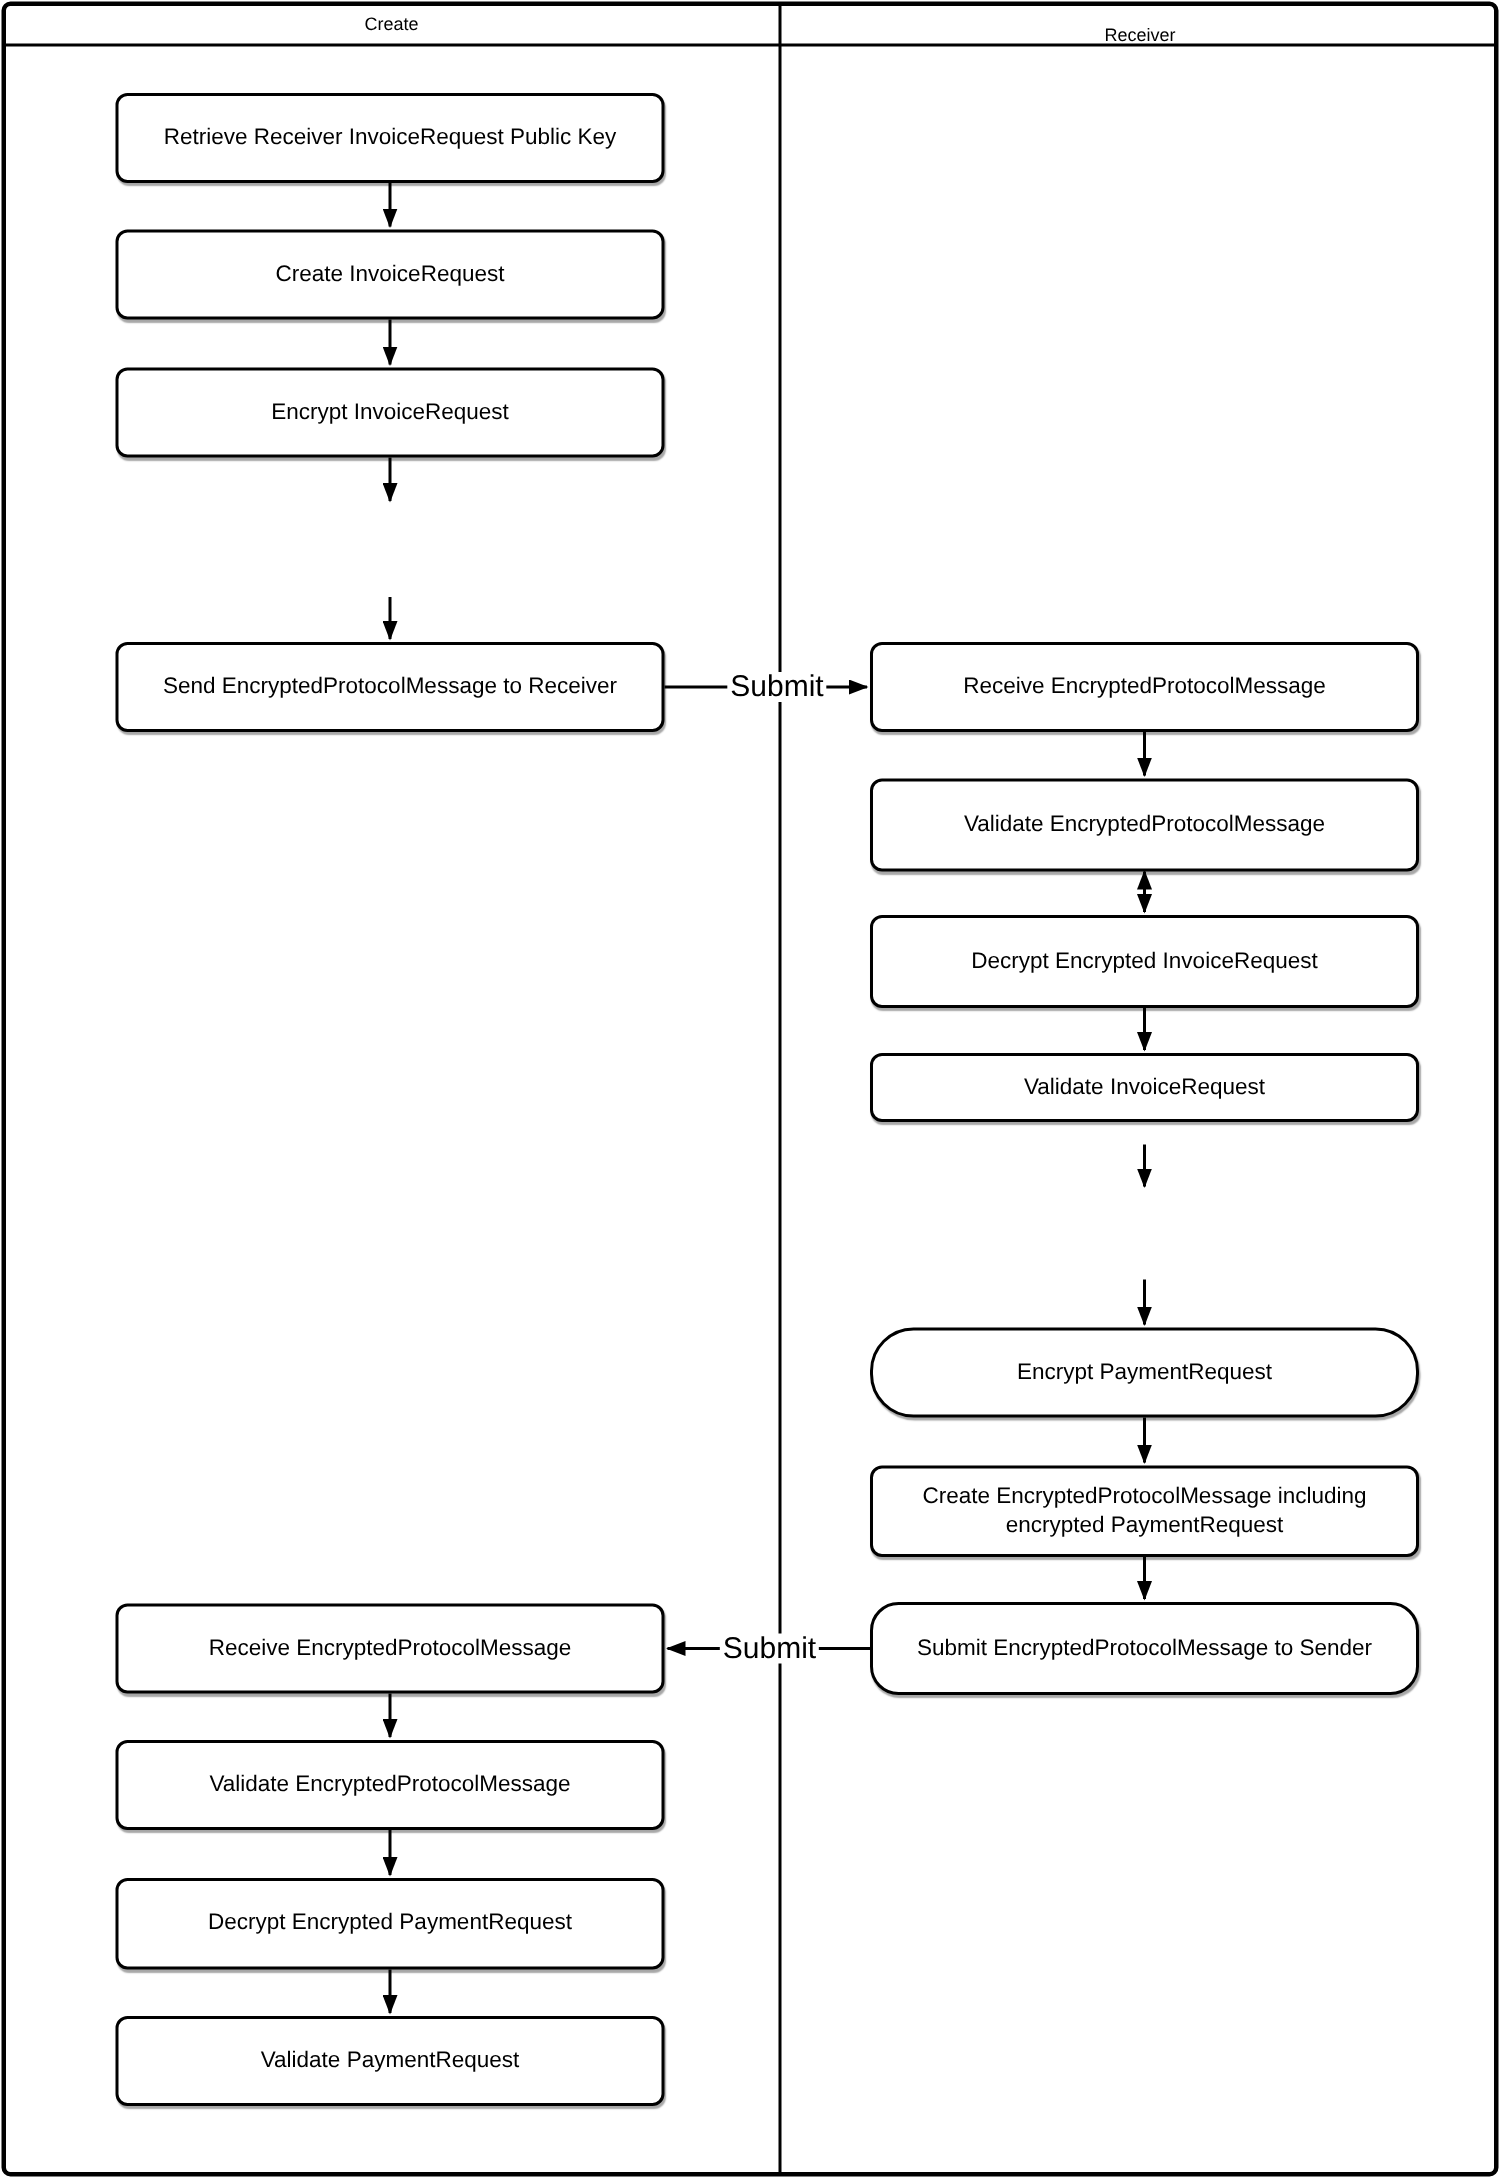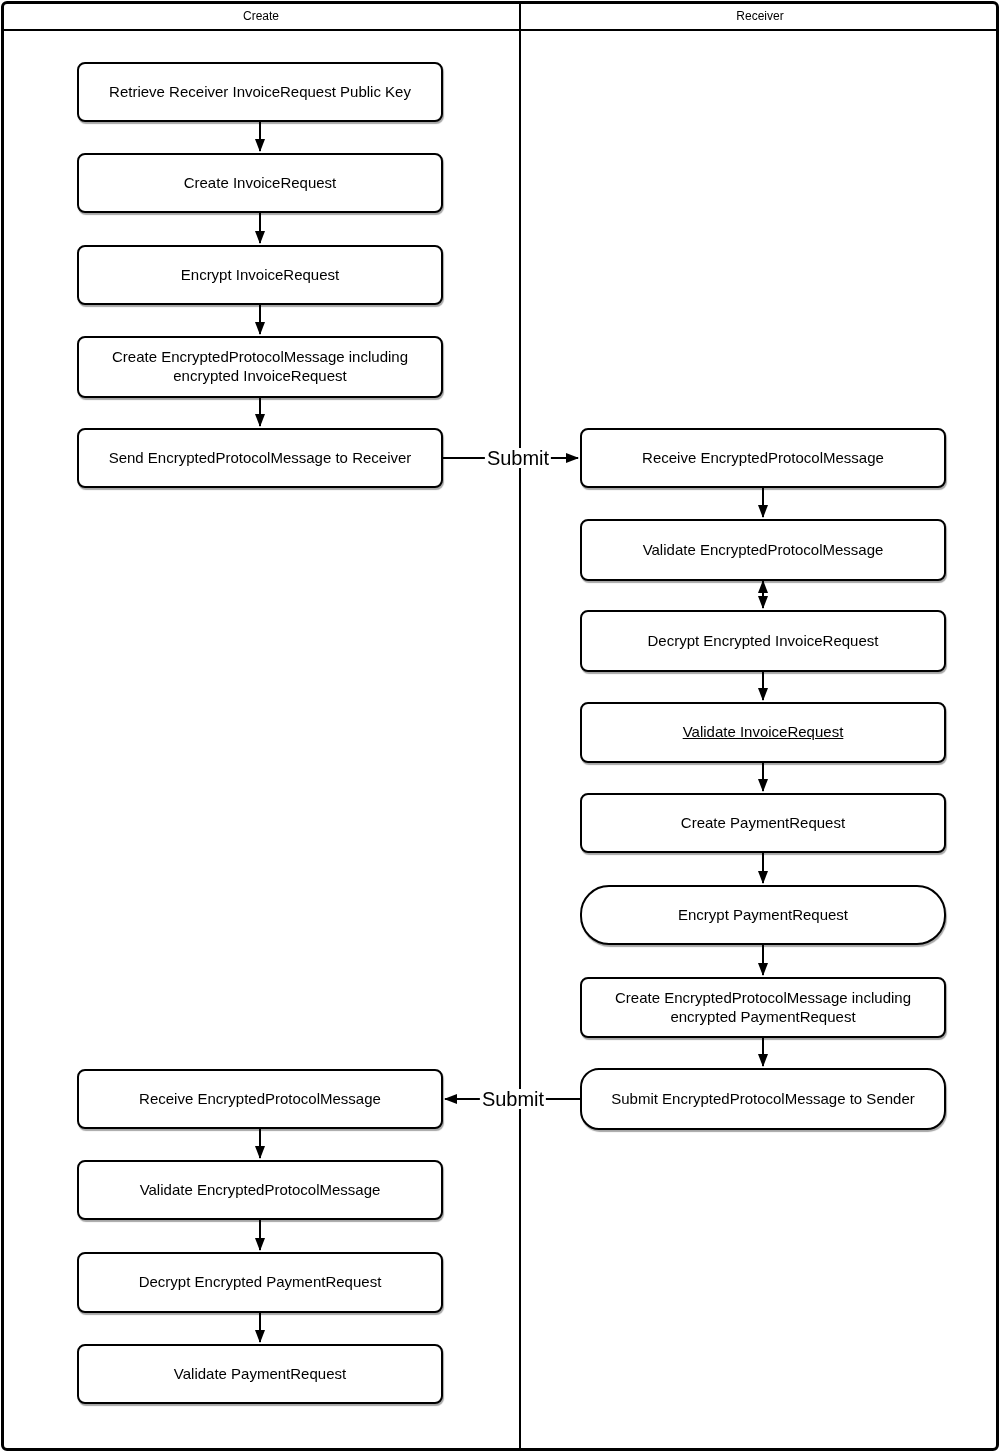--- a/index.html
+++ b/index.html
@@ -35,21 +35,21 @@
     position: absolute;
     top: 2px;
     height: 28px;
     display: flex;
     align-items: center;
     justify-content: center;
     font-size: 12px;
     z-index: 2;
   }
   .lane-header.sender   { left: 2px;  width: 518px; }
-  .lane-header.receiver { left: 522px; width: 476px; }
+  .lane-header.receiver { left: 522px; width: 476px; align-items: flex-end; }
   .node {
     position: absolute;
     width: 366px;
     box-sizing: border-box;
     background: #ffffff;
     border: 2px solid #000000;
     border-radius: 8px;
     box-shadow: 1px 2px 1px rgba(0,0,0,0.35);
     display: flex;
     align-items: center;
@@ -117,30 +117,28 @@
   <div class="lane-header receiver">
     <span>Receiver</span>
   </div>
 
   <div class="edge-label" style="left:518px; top:458px;">Submit</div>
   <div class="edge-label" style="left:513px; top:1099px;">Submit</div>
 
   <div class="node sender-lane" style="top:62px; height:60px;">Retrieve Receiver InvoiceRequest Public Key</div>
   <div class="node sender-lane" style="top:153px; height:60px;">Create InvoiceRequest</div>
   <div class="node sender-lane" style="top:245px; height:60px;">Encrypt InvoiceRequest</div>
-  <div class="node sender-lane" style="top:336px; height:62px;">Create EncryptedProtocolMessage including encrypted InvoiceRequest</div>
   <div class="node sender-lane" style="top:428px; height:60px;">Send EncryptedProtocolMessage to Receiver</div>
   <div class="node sender-lane" style="top:1069px; height:60px;">Receive EncryptedProtocolMessage</div>
   <div class="node sender-lane" style="top:1160px; height:60px;">Validate EncryptedProtocolMessage</div>
   <div class="node sender-lane" style="top:1252px; height:61px;">Decrypt Encrypted PaymentRequest</div>
   <div class="node sender-lane" style="top:1344px; height:60px;">Validate PaymentRequest</div>
 
   <div class="node receiver-lane" style="top:428px; height:60px;">Receive EncryptedProtocolMessage</div>
   <div class="node receiver-lane" style="top:519px; height:62px;">Validate EncryptedProtocolMessage</div>
   <div class="node receiver-lane" style="top:610px; height:62px;">Decrypt Encrypted InvoiceRequest</div>
-  <div class="node receiver-lane" style="top:702px; height:61px;text-decoration:underline;">Validate InvoiceRequest</div>
-  <div class="node receiver-lane" style="top:793px; height:60px;">Create PaymentRequest</div>
+  <div class="node receiver-lane" style="top:702px; height:46px;">Validate InvoiceRequest</div>
   <div class="node receiver-lane" style="top:885px; height:60px;border-radius:29px;">Encrypt PaymentRequest</div>
   <div class="node receiver-lane" style="top:977px; height:61px;">Create EncryptedProtocolMessage including encrypted PaymentRequest</div>
   <div class="node receiver-lane" style="top:1068px; height:62px;border-radius:19px;">Submit EncryptedProtocolMessage to Sender</div>
 
   <div class="outer-frame"></div>
 </div>
 
 </body></html>

